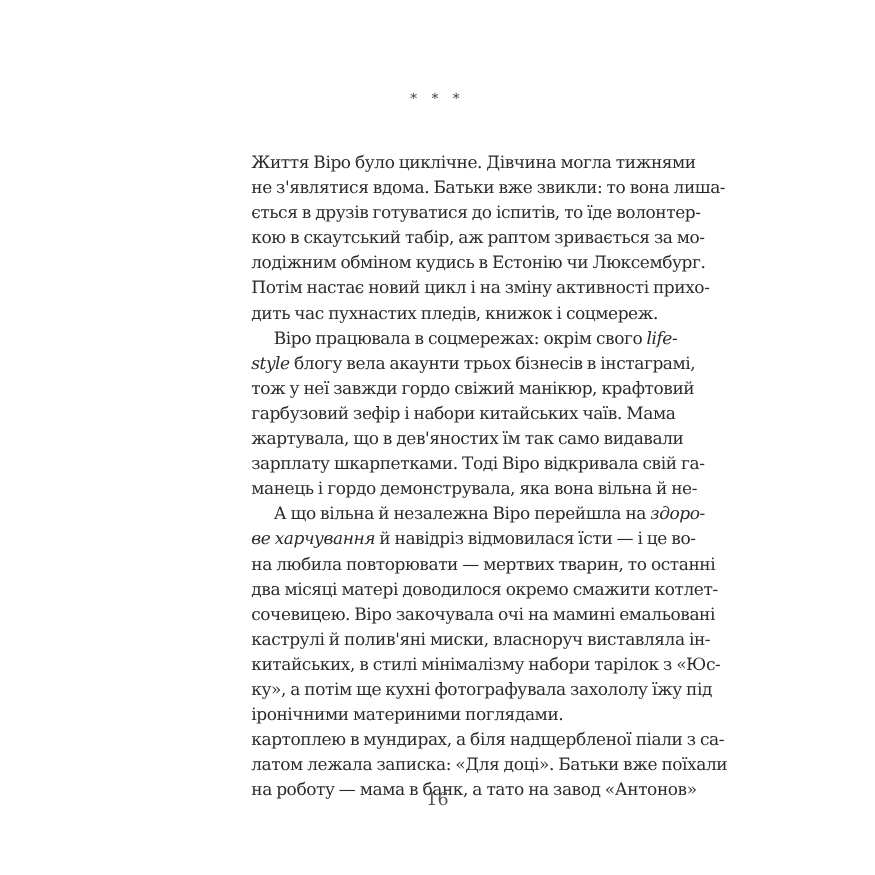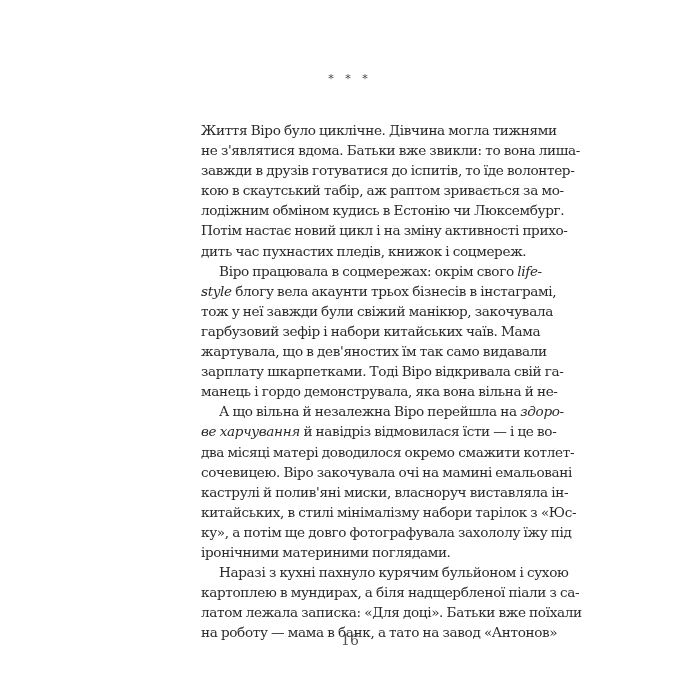--- a/index.html
+++ b/index.html
@@ -31,39 +31,39 @@
   }
 </style>
 </head>
 <body>
 
 <div class="page">
   <div class="divider">* * *</div>
   <div class="text" id="body-text">
       <span class="line">Життя Віро було циклічне. Дівчина могла тижнями</span>
       <span class="line">не з'являтися вдома. Батьки вже звикли: то вона лиша-</span>
-      <span class="line">завжди в друзів готуватися до іспитів, то їде волонтер-</span>
+      <span class="line">ється в друзів готуватися до іспитів, то їде волонтер-</span>
       <span class="line">кою в скаутський табір, аж раптом зривається за мо-</span>
       <span class="line">лодіжним обміном кудись в Естонію чи Люксембург.</span>
       <span class="line">Потім настає новий цикл і на зміну активності прихо-</span>
       <span class="line last">дить час пухнастих пледів, книжок і соцмереж.</span>
       <span class="line indent"><span>Віро працювала в соцмережах: окрім свого </span><i>life-</i></span>
       <span class="line"><i>style</i><span> блогу вела акаунти трьох бізнесів в інстаграмі,</span></span>
-      <span class="line">тож у неї завжди були свіжий манікюр, закочувала</span>
+      <span class="line">тож у неї завжди гордо свіжий манікюр, крафтовий</span>
       <span class="line">гарбузовий зефір і набори китайських чаїв. Мама</span>
       <span class="line">жартувала, що в дев'яностих їм так само видавали</span>
       <span class="line">зарплату шкарпетками. Тоді Віро відкривала свій га-</span>
       <span class="line">манець і гордо демонструвала, яка вона вільна й не-</span>
       <span class="line indent"><span>А що вільна й незалежна Віро перейшла на </span><i>здоро-</i></span>
       <span class="line"><i>ве харчування</i><span> й навідріз відмовилася їсти — і це во-</span></span>
+      <span class="line">на любила повторювати — мертвих тварин, то останні</span>
       <span class="line">два місяці матері доводилося окремо смажити котлет-</span>
       <span class="line">сочевицею. Віро закочувала очі на мамині емальовані</span>
       <span class="line">каструлі й полив'яні миски, власноруч виставляла ін-</span>
       <span class="line">китайських, в стилі мінімалізму набори тарілок з «Юс-</span>
-      <span class="line">ку», а потім ще довго фотографувала захололу їжу під</span>
+      <span class="line">ку», а потім ще кухні фотографувала захололу їжу під</span>
       <span class="line last">іронічними материними поглядами.</span>
-      <span class="line indent">Наразі з кухні пахнуло курячим бульйоном і сухою</span>
       <span class="line">картоплею в мундирах, а біля надщербленої піали з са-</span>
       <span class="line">латом лежала записка: «Для доці». Батьки вже поїхали</span>
       <span class="line">на роботу — мама в банк, а тато на завод «Антонов»</span>
     </div>
   <div class="page-number">16</div>
 </div>
 
 </body></html>

